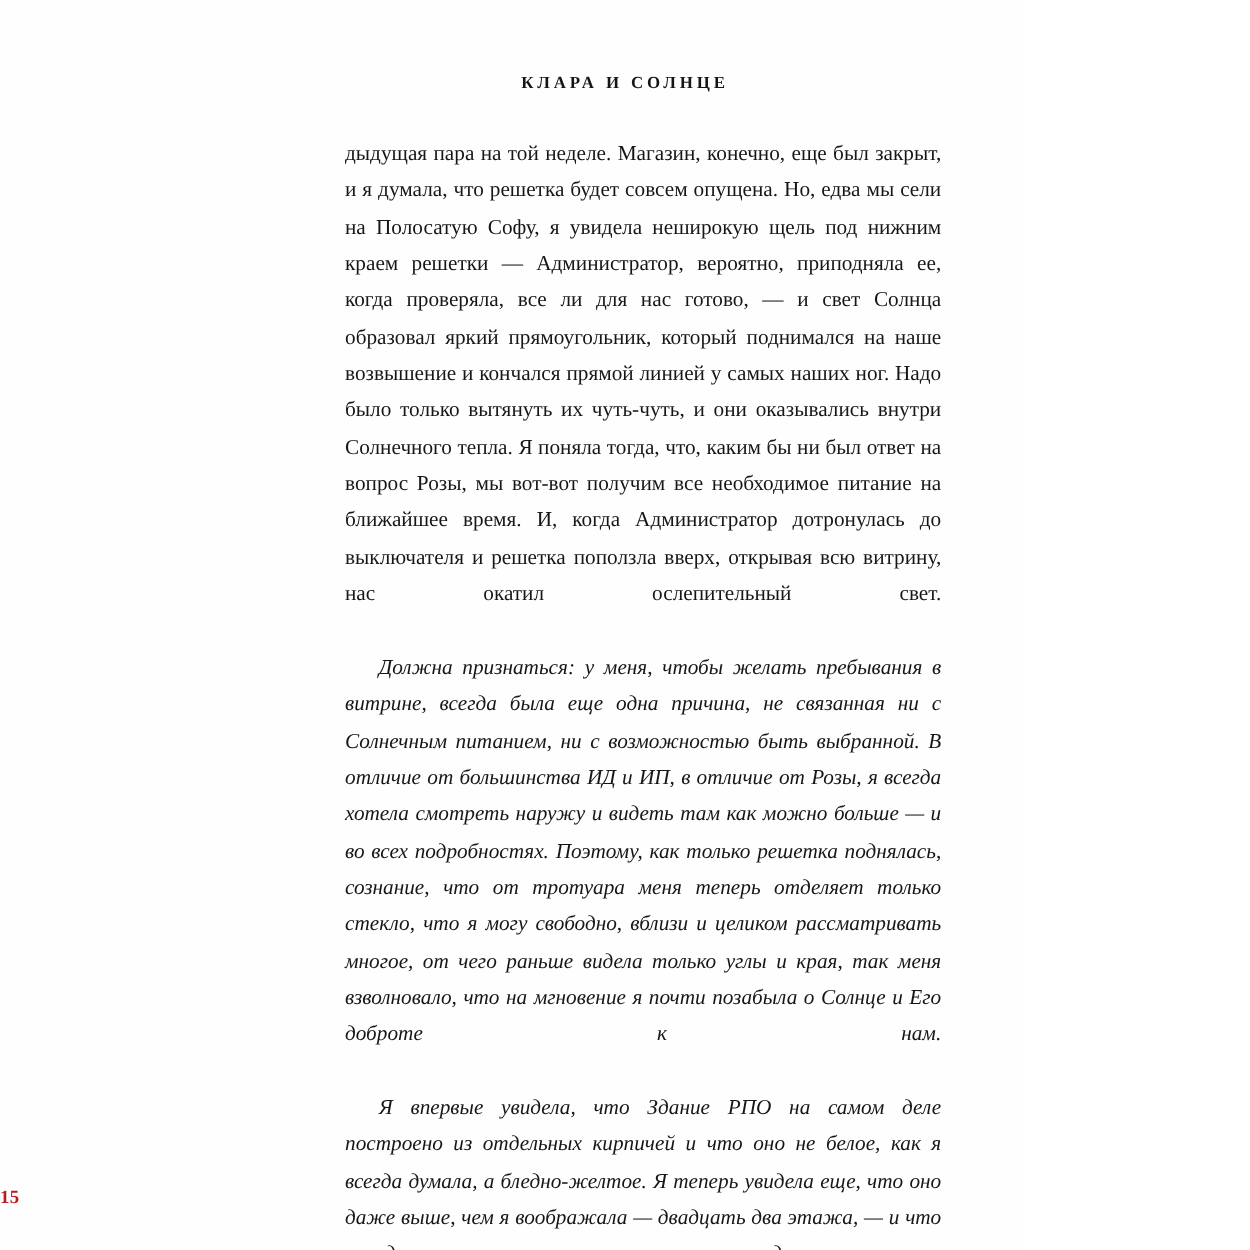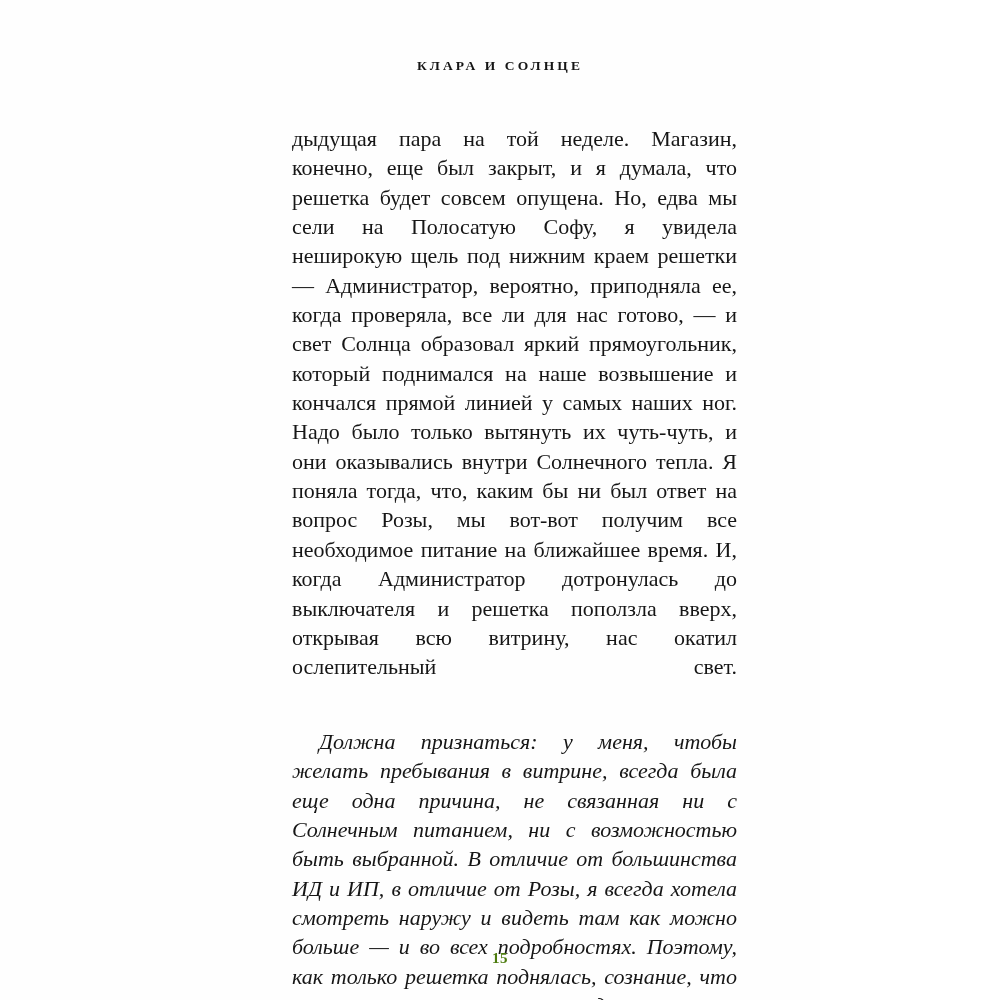--- a/index.html
+++ b/index.html
@@ -39,22 +39,22 @@
   }
 
   .text-block {
     position: absolute;
     top: 108px;
     left: 276px;
     width: 477px;
   }
 
   .para {
-    margin: 16px;
-    font-size: 22px;
+    margin: 0;
+    font-size: 17px;
     line-height: 29.35px;
     color: #161616;
     text-align: justify;
     text-justify: inter-word;
     hyphens: manual;
     -webkit-hyphens: manual;
     word-spacing: 0.1px;
   }
 
   .para.indent {
@@ -70,25 +70,24 @@
   }
   .para.last-flush:after {
     content: none;
   }
 
   .folio {
     position: absolute;
     bottom: 33px;
     left: 0;
     width: 1000px;
-    text-align: center;
     font-family: "Liberation Serif", "DejaVu Serif", serif;
     font-size: 15px;
     font-weight: 700;
-    color: #4d7c0f;
+    color: #b91c1c;
     letter-spacing: 0.4px;
   }
 </style>
 </head>
 <body>
 
 <div class="page">
 
   <div class="running-head">КЛАРА И СОЛНЦЕ</div>
 

